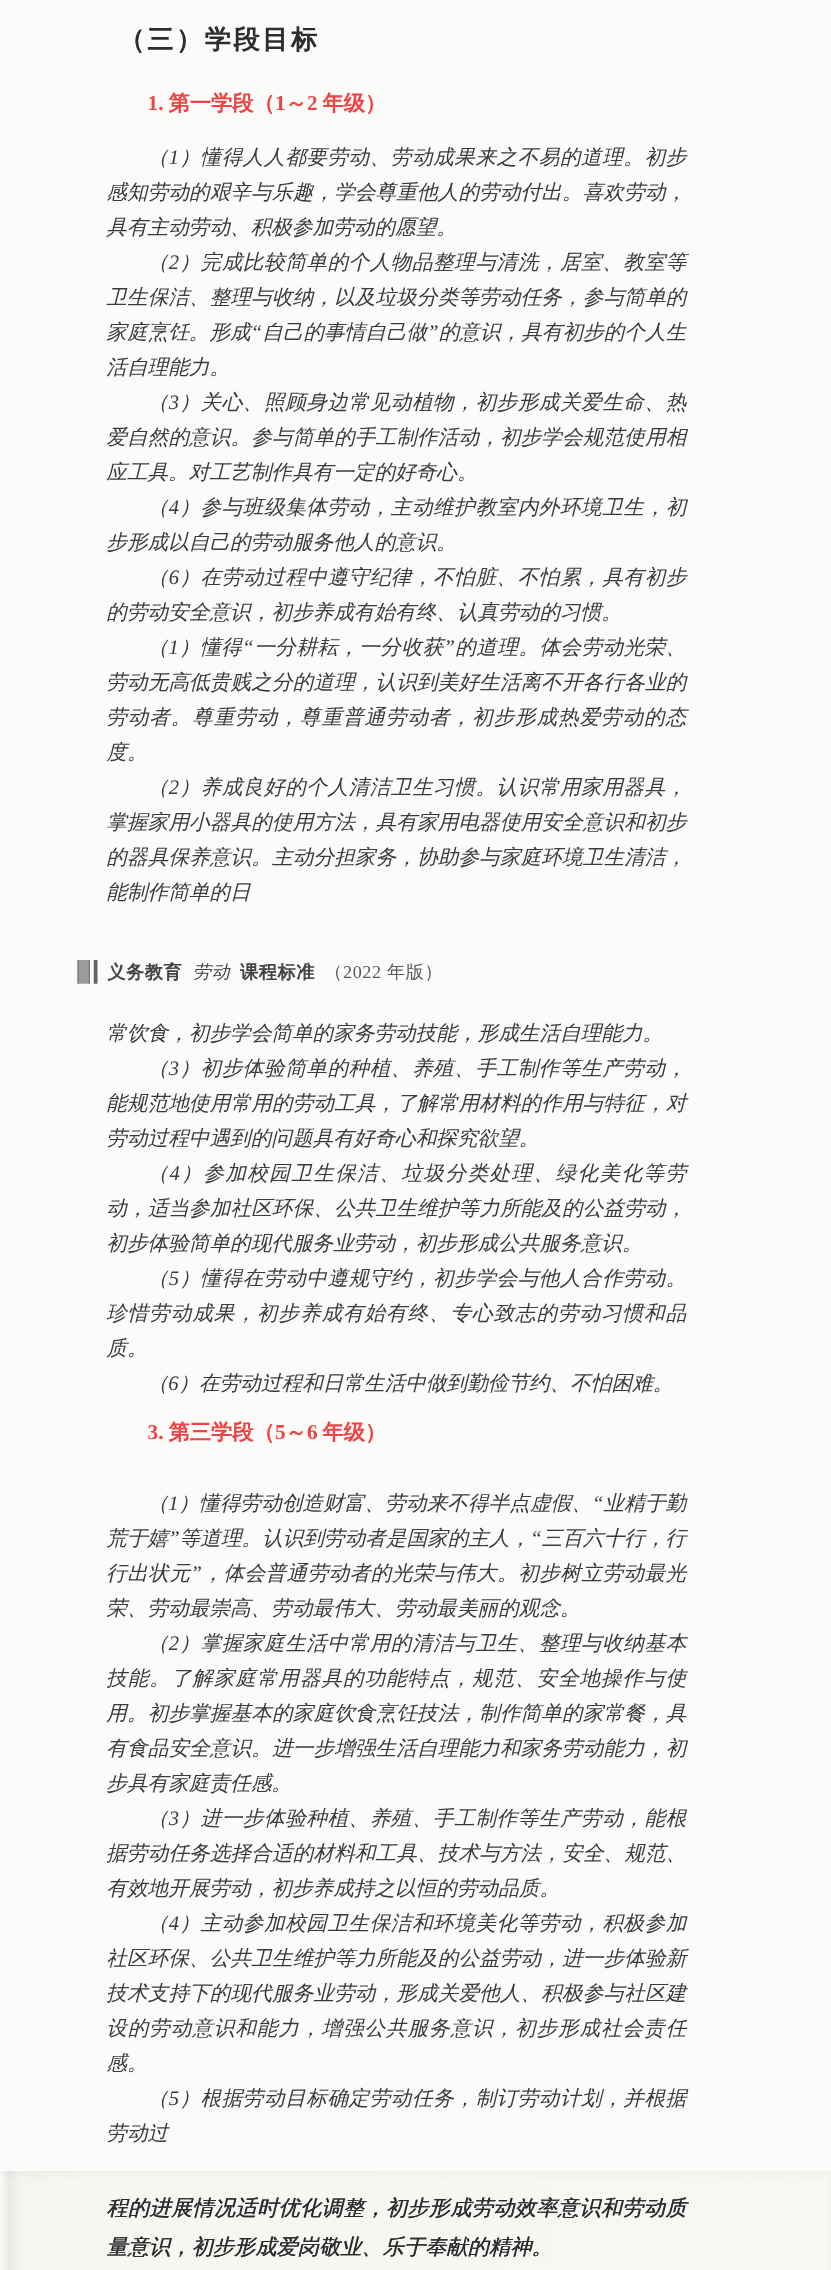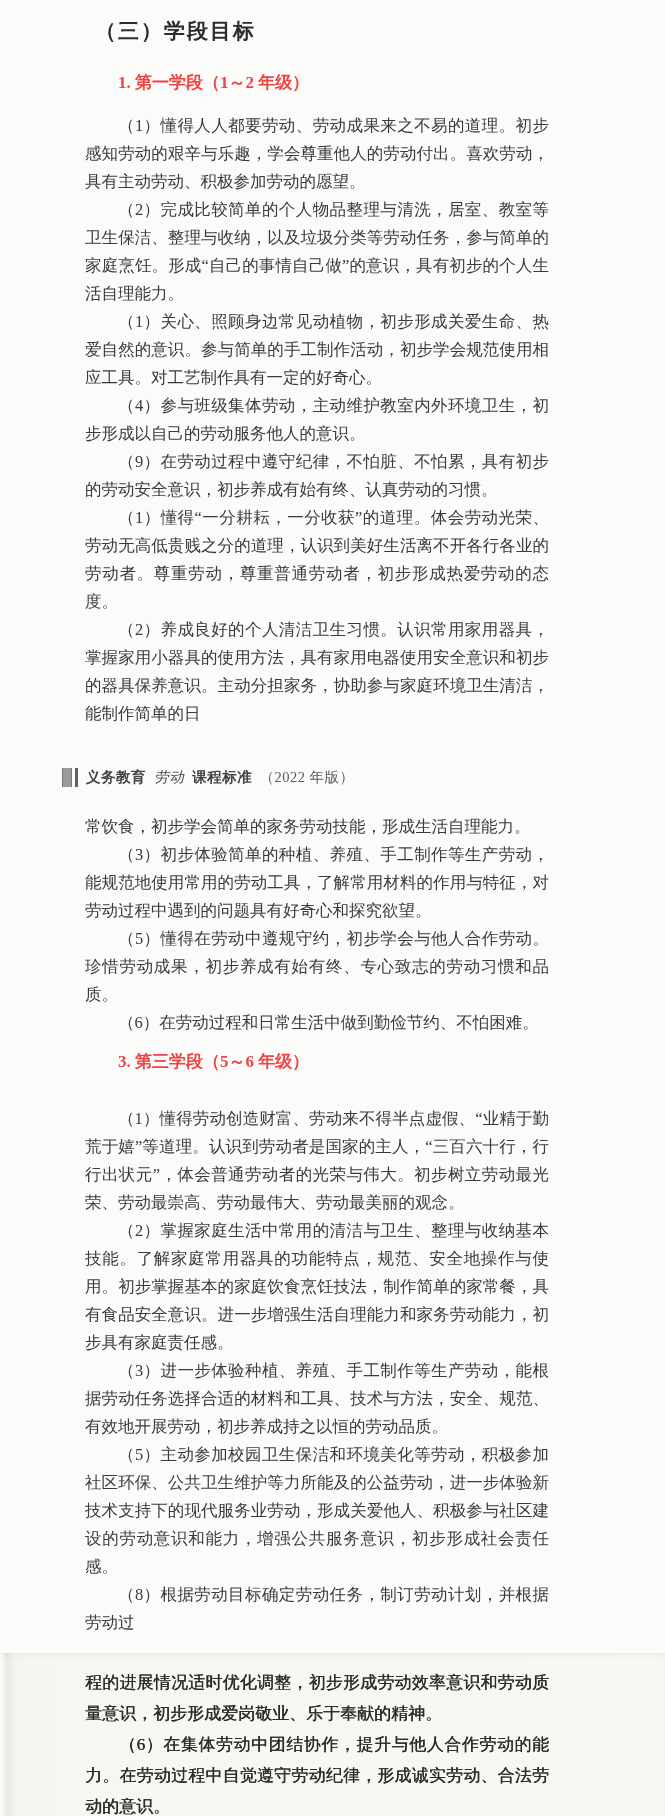--- a/index.html
+++ b/index.html
@@ -38,20 +38,21 @@
   h2.mid { margin-top: 14px; }
   h2.p2 { margin-top: 12px; margin-bottom: 30px; }
 
   p.body-para {
     margin: 0;
     font-size: 16.5px;
     line-height: 28px;
     text-align: justify;
     text-indent: 2em;
     color: #3a3a3a;
+    font-style: italic;
   }
   p.noindent { text-indent: 0; }
 
   .running-header {
     margin: 40px 0 26px 0;
     padding-left: 62px;
     display: flex;
     align-items: center;
     height: 22px;
   }
@@ -86,23 +87,23 @@
 <body>
 
 <div class="page">
 
   <div class="content">
     <h1 class="doc-title">（三）学段目标</h1>
 
     <h2 class="stage-heading">1. 第一学段（1～2 年级）</h2>
     <p class="body-para">（1）懂得人人都要劳动、劳动成果来之不易的道理。初步感知劳动的艰辛与乐趣，学会尊重他人的劳动付出。喜欢劳动，具有主动劳动、积极参加劳动的愿望。</p>
     <p class="body-para">（2）完成比较简单的个人物品整理与清洗，居室、教室等卫生保洁、整理与收纳，以及垃圾分类等劳动任务，参与简单的家庭烹饪。形成“自己的事情自己做”的意识，具有初步的个人生活自理能力。</p>
-    <p class="body-para">（1）关心、照顾身边常见动植物，初步形成关爱生命、热爱自然的意识。参与简单的手工制作活动，初步学会规范使用相应工具。对工艺制作具有一定的好奇心。</p>
+    <p class="body-para">（3）关心、照顾身边常见动植物，初步形成关爱生命、热爱自然的意识。参与简单的手工制作活动，初步学会规范使用相应工具。对工艺制作具有一定的好奇心。</p>
     <p class="body-para">（4）参与班级集体劳动，主动维护教室内外环境卫生，初步形成以自己的劳动服务他人的意识。</p>
-    <p class="body-para">（9）在劳动过程中遵守纪律，不怕脏、不怕累，具有初步的劳动安全意识，初步养成有始有终、认真劳动的习惯。</p>
+    <p class="body-para">（6）在劳动过程中遵守纪律，不怕脏、不怕累，具有初步的劳动安全意识，初步养成有始有终、认真劳动的习惯。</p>
 
     <p class="body-para">（1）懂得“一分耕耘，一分收获”的道理。体会劳动光荣、劳动无高低贵贱之分的道理，认识到美好生活离不开各行各业的劳动者。尊重劳动，尊重普通劳动者，初步形成热爱劳动的态度。</p>
     <p class="body-para">（2）养成良好的个人清洁卫生习惯。认识常用家用器具，掌握家用小器具的使用方法，具有家用电器使用安全意识和初步的器具保养意识。主动分担家务，协助参与家庭环境卫生清洁，能制作简单的日</p>
   </div>
 
   <div class="running-header">
     <span class="marker-bars">
       <span class="bar-thick"></span>
       <span class="bar-thin"></span>
     </span>
@@ -110,29 +111,30 @@
       <span class="h-bold">义务教育</span>
       <span class="h-italic">劳动</span>
       <span class="h-bold">课程标准</span>
       <span class="h-edition">（2022 年版）</span>
     </span>
   </div>
 
   <div class="content">
     <p class="body-para noindent">常饮食，初步学会简单的家务劳动技能，形成生活自理能力。</p>
     <p class="body-para">（3）初步体验简单的种植、养殖、手工制作等生产劳动，能规范地使用常用的劳动工具，了解常用材料的作用与特征，对劳动过程中遇到的问题具有好奇心和探究欲望。</p>
+    <p class="body-para">（4）参加校园卫生保洁、垃圾分类处理、绿化美化等劳动，适当参加社区环保、公共卫生维护等力所能及的公益劳动，初步体验简单的现代服务业劳动，初步形成公共服务意识。</p>
     <p class="body-para">（5）懂得在劳动中遵规守约，初步学会与他人合作劳动。珍惜劳动成果，初步养成有始有终、专心致志的劳动习惯和品质。</p>
     <p class="body-para">（6）在劳动过程和日常生活中做到勤俭节约、不怕困难。</p>
 
     <h2 class="stage-heading p2">3. 第三学段（5～6 年级）</h2>
     <p class="body-para">（1）懂得劳动创造财富、劳动来不得半点虚假、“业精于勤荒于嬉”等道理。认识到劳动者是国家的主人，“三百六十行，行行出状元”，体会普通劳动者的光荣与伟大。初步树立劳动最光荣、劳动最崇高、劳动最伟大、劳动最美丽的观念。</p>
     <p class="body-para">（2）掌握家庭生活中常用的清洁与卫生、整理与收纳基本技能。了解家庭常用器具的功能特点，规范、安全地操作与使用。初步掌握基本的家庭饮食烹饪技法，制作简单的家常餐，具有食品安全意识。进一步增强生活自理能力和家务劳动能力，初步具有家庭责任感。</p>
     <p class="body-para">（3）进一步体验种植、养殖、手工制作等生产劳动，能根据劳动任务选择合适的材料和工具、技术与方法，安全、规范、有效地开展劳动，初步养成持之以恒的劳动品质。</p>
-    <p class="body-para">（5）主动参加校园卫生保洁和环境美化等劳动，积极参加社区环保、公共卫生维护等力所能及的公益劳动，进一步体验新技术支持下的现代服务业劳动，形成关爱他人、积极参与社区建设的劳动意识和能力，增强公共服务意识，初步形成社会责任感。</p>
-    <p class="body-para">（8）根据劳动目标确定劳动任务，制订劳动计划，并根据劳动过</p>
+    <p class="body-para">（4）主动参加校园卫生保洁和环境美化等劳动，积极参加社区环保、公共卫生维护等力所能及的公益劳动，进一步体验新技术支持下的现代服务业劳动，形成关爱他人、积极参与社区建设的劳动意识和能力，增强公共服务意识，初步形成社会责任感。</p>
+    <p class="body-para">（5）根据劳动目标确定劳动任务，制订劳动计划，并根据劳动过</p>
   </div>
 
   <div class="page3-wrap">
     <div class="content">
       <p class="body-para noindent">程的进展情况适时优化调整，初步形成劳动效率意识和劳动质量意识，初步形成爱岗敬业、乐于奉献的精神。</p>
       <p class="body-para">（6）在集体劳动中团结协作，提升与他人合作劳动的能力。在劳动过程中自觉遵守劳动纪律，形成诚实劳动、合法劳动的意识。</p>
 
     </div>
   </div>
 

